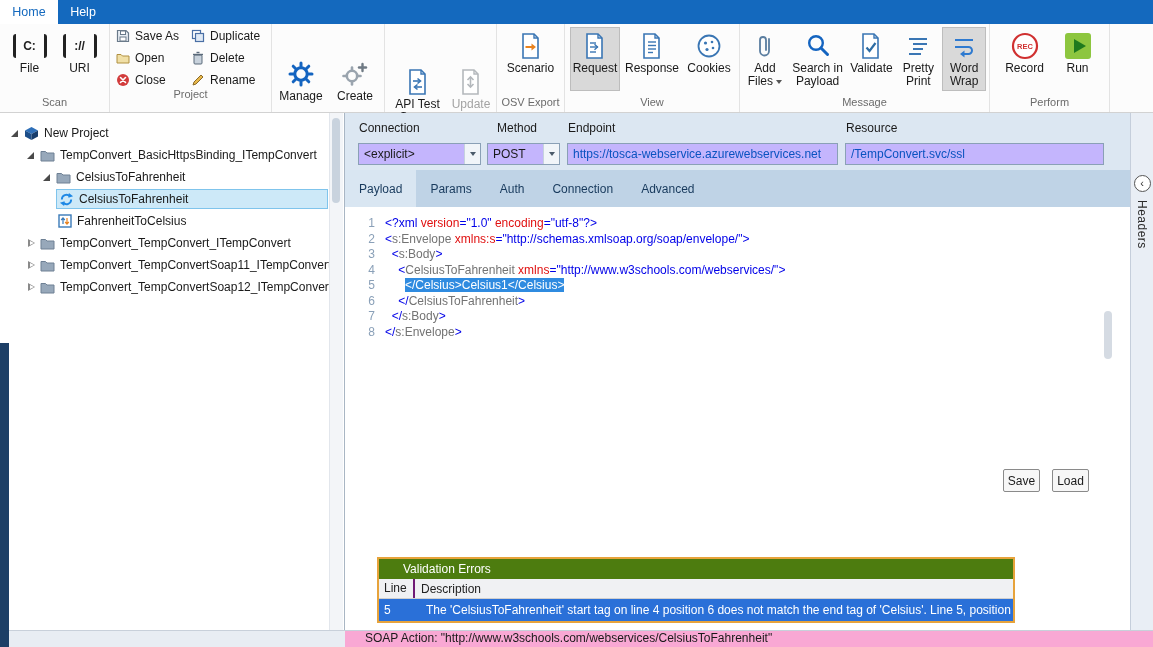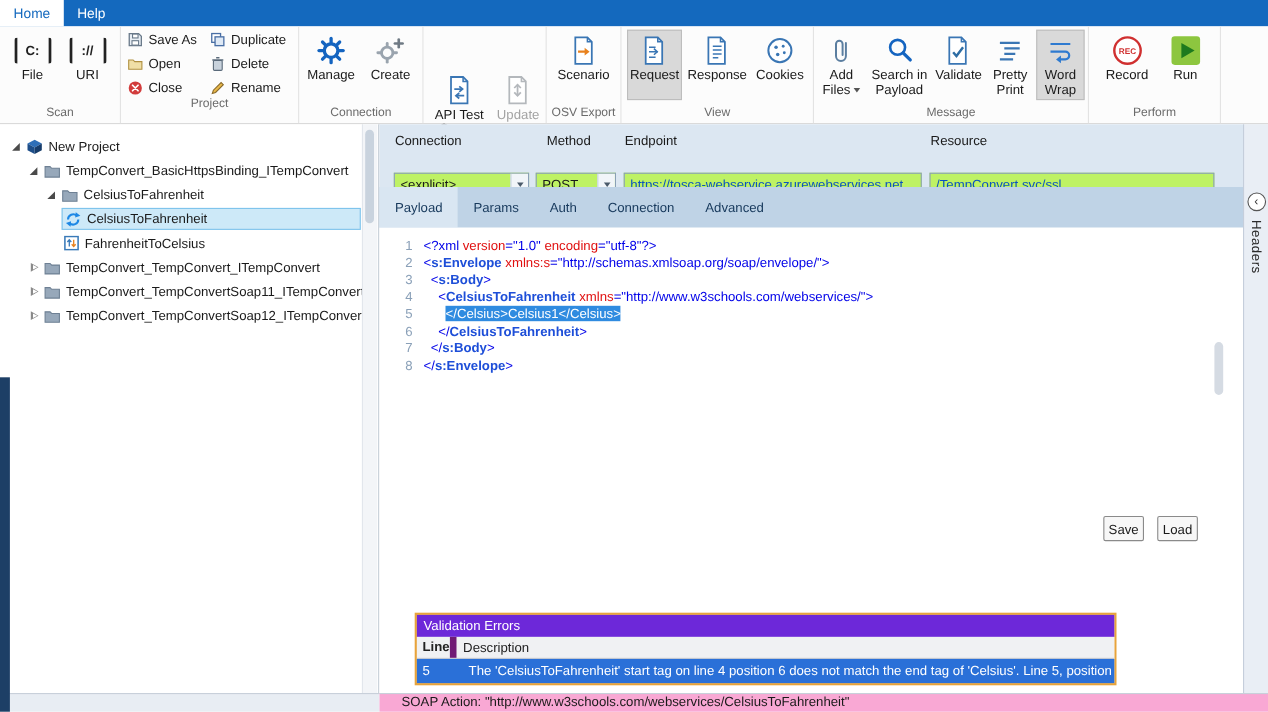--- a/index.html
+++ b/index.html
@@ -42,46 +42,46 @@
   .ticon { display:flex; align-items:center; flex:none; }
   .tlabel { white-space:nowrap; }
   .tree-scroll { position:absolute; right:1px; top:0; width:13px; height:100%; background:#f3f5f8; border-left:1px solid #e2e6ec; }
   .tree-thumb { position:absolute; top:5px; left:2px; width:8px; height:85px; background:#c9d3de; border-radius:4px; }
   .left-rail { position:absolute; left:0; top:343px; width:9px; height:304px; background:#1d3f66; z-index:6; }
 
   
   .right-panel { position:absolute; left:345px; top:113px; width:785px; height:517px; background:#fff; }
   .conn-bar { position:absolute; top:0; left:0; right:0; height:57px; background:#dce7f2; }
   .conn-label { position:absolute; top:8px; color:#1a1a1a; }
-  .combo, .field { position:absolute; top:44px; height:22px; background:#bef264; border:1px solid #8aa0b6; box-sizing:border-box; display:flex; align-items:center; }
+  .combo, .field { position:absolute; top:30px; height:22px; background:#c4b5fd; border:1px solid #8aa0b6; box-sizing:border-box; display:flex; align-items:center; }
   .combo .val { flex:1; padding:0 5px; white-space:nowrap; overflow:hidden; }
   .combo .dd { width:15px; align-self:stretch; border-left:1px solid #c6d2de; background:#f1f5f9; display:flex; align-items:center; justify-content:center; }
   .combo .dd::after { content:""; border-left:3.5px solid transparent; border-right:3.5px solid transparent; border-top:4px solid #4a5a6a; }
   .field { padding:0 5px; color:#0a53c0; white-space:nowrap; overflow:hidden; }
   .tab-strip { position:absolute; top:57px; left:0; right:0; height:37px; background:#bfd3e6; display:flex; box-sizing:border-box; }
   .ptab { padding:0 14px; display:flex; align-items:center; color:#17395c; cursor:default; }
   .ptab.active { background:#d9e6f2; }
 
   
   .editor { position:absolute; top:94px; left:0; right:0; bottom:0; background:#fff; padding-top:9px; box-sizing:border-box; }
   .code-line { display:flex; line-height:15.5px; font-size:12px; white-space:pre; }
   .code-line .gutter { width:30px; padding-right:10px; text-align:right; color:#8aa0b8; flex:none; }
-  .tok-p { color:#000; } .tok-b { color:#0000e8; } .tok-e { color:#1d4ed8;font-weight:bold; } .tok-a { color:#e01010; } .tok-v { color:#0000e8; }
+  .tok-p { color:#000; } .tok-b { color:#0000e8; } .tok-e { color:#737373; } .tok-a { color:#e01010; } .tok-v { color:#0000e8; }
   .tok-sel { background:#2f8be0; color:#fff; }
   .ed-thumb { position:absolute; right:18px; top:104px; width:8px; height:48px; background:#d5dbe3; border-radius:4px; }
 
   .btn { position:absolute; height:23px; background:#f7f7f7; border:1px solid #8a8a8a; border-radius:2px; font-family:"Liberation Sans",sans-serif; font-size:12px; color:#1a1a1a; padding:0; }
   .btn-save { left:658px; top:356px; width:37px; }
   .btn-load { left:707px; top:356px; width:37px; }
 
   
   .validation { position:absolute; left:32px; top:444px; width:638px; border:2px solid #e7a33b; background:#fff; box-sizing:border-box; }
-  .v-title { height:20px; line-height:20px; background:#6d28d9; color:#fff; padding-left:6px; }
+  .v-title { height:20px; line-height:20px; background:#4d7c0f; color:#fff; padding-left:24px; }
   .v-header { height:19px; display:flex; align-items:center; background:#f0f1f3; border-bottom:1px solid #cfcfcf; color:#222; }
-  .v-header .v-line-col { border-right:6px solid #701a75; height:100%; line-height:19px; box-sizing:border-box;font-weight:bold; }
+  .v-header .v-line-col { border-right:2px solid #701a75; height:100%; line-height:19px; box-sizing:border-box; }
   .v-line-col { width:36px; padding-left:5px; flex:none; }
   .v-desc-col { flex:1; padding-left:6px; white-space:nowrap; overflow:hidden; }
   .v-row { height:22px; display:flex; align-items:center; background:#2a70d8; color:#fff; }
 
   
   .headers-rail { position:absolute; left:1130px; top:113px; width:23px; height:517px; background:#e9eef5; border-left:1px solid #c5cedb; box-sizing:border-box; }
   .collapse-btn { margin:62px auto 8px auto; width:15px; height:15px; border:1px solid #555; border-radius:50%; display:flex; align-items:center; justify-content:center; font-size:11px; line-height:1; color:#333; background:#fff; }
   .collapse-btn::before { content:"\2039"; }
   .v-label { writing-mode:vertical-rl; margin:0 auto; color:#2a2a2a; font-size:12px; letter-spacing:0.5px; width:14px; }
 
@@ -175,21 +175,21 @@
               </svg>
             </span>
           <span>Rename</span>
         </div>
       </div>
     </div>
     <div class="rgroup-label">Project</div>
   </div>
 
   <div class="rgroup" style="width:113px">
-    <div class="rgroup-content" style="justify-content:center; gap:4px;">
+    <div class="rgroup-content" style="justify-content:center; gap:4px;margin-top:28px;">
       <div class="rbtn" style="width:50px">
         <div class="ricon">
           <svg width="28" height="28" viewBox="0 0 28 28">
               <g stroke="#1464c0" stroke-width="3" stroke-linecap="round">
                 <line x1="14" y1="3" x2="14" y2="7"></line>
                 <line x1="14" y1="21" x2="14" y2="25"></line>
                 <line x1="3" y1="14" x2="7" y2="14"></line>
                 <line x1="21" y1="14" x2="25" y2="14"></line>
                 <line x1="6.2" y1="6.2" x2="9" y2="9"></line>
                 <line x1="19" y1="19" x2="21.8" y2="21.8"></line>

